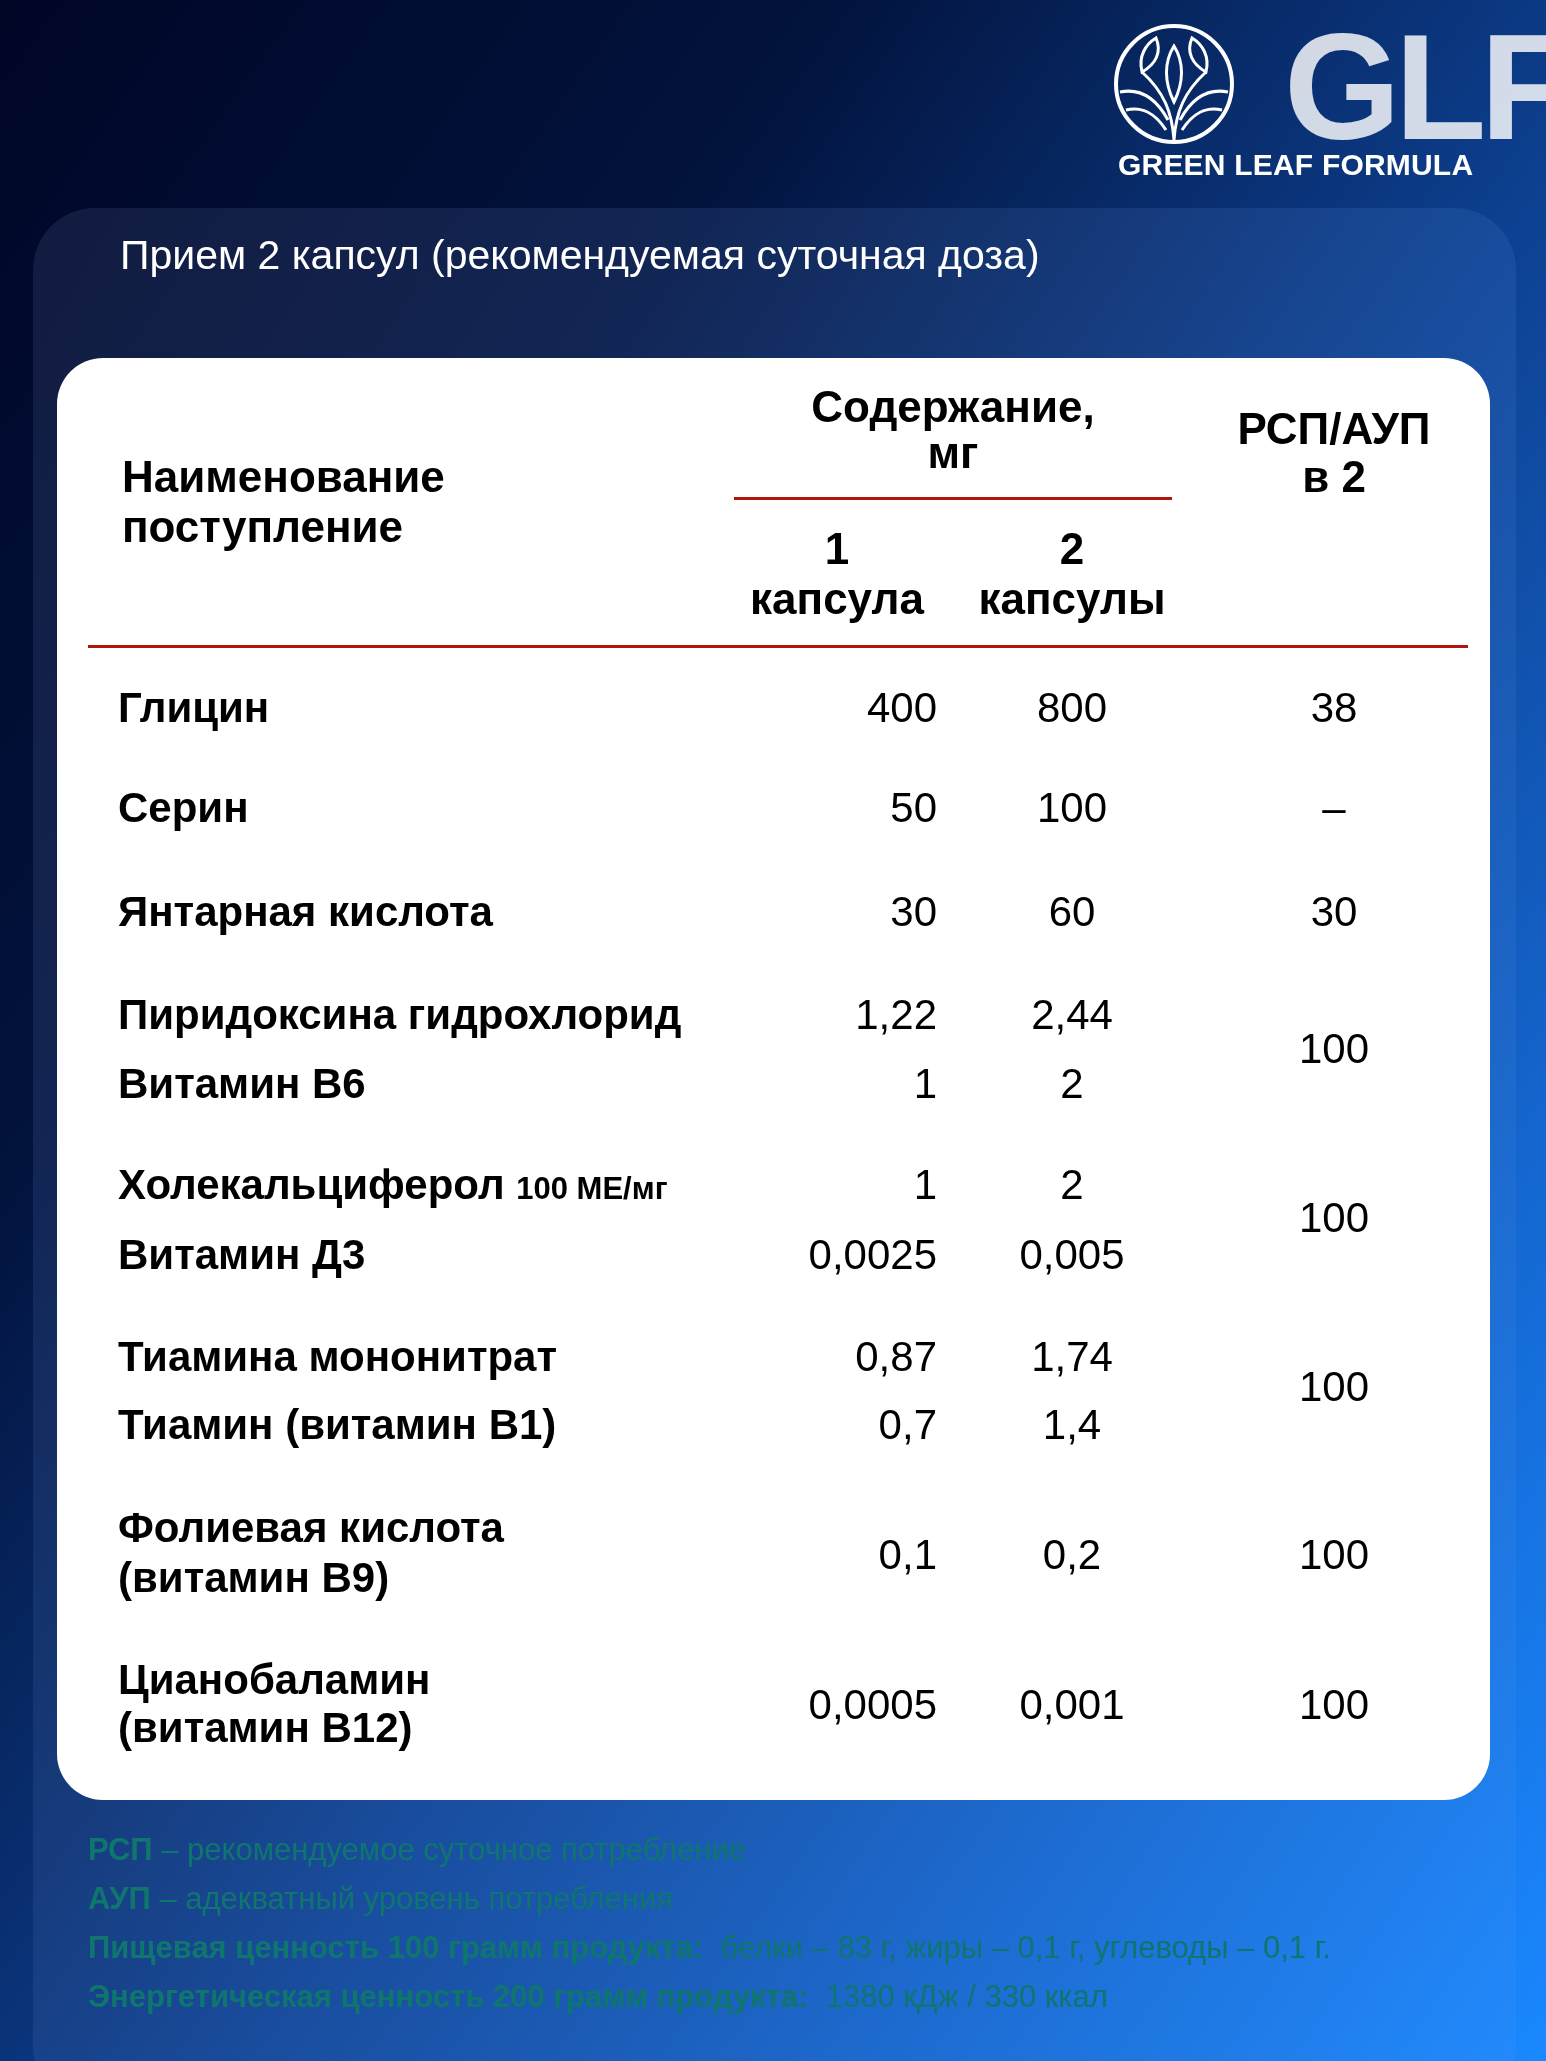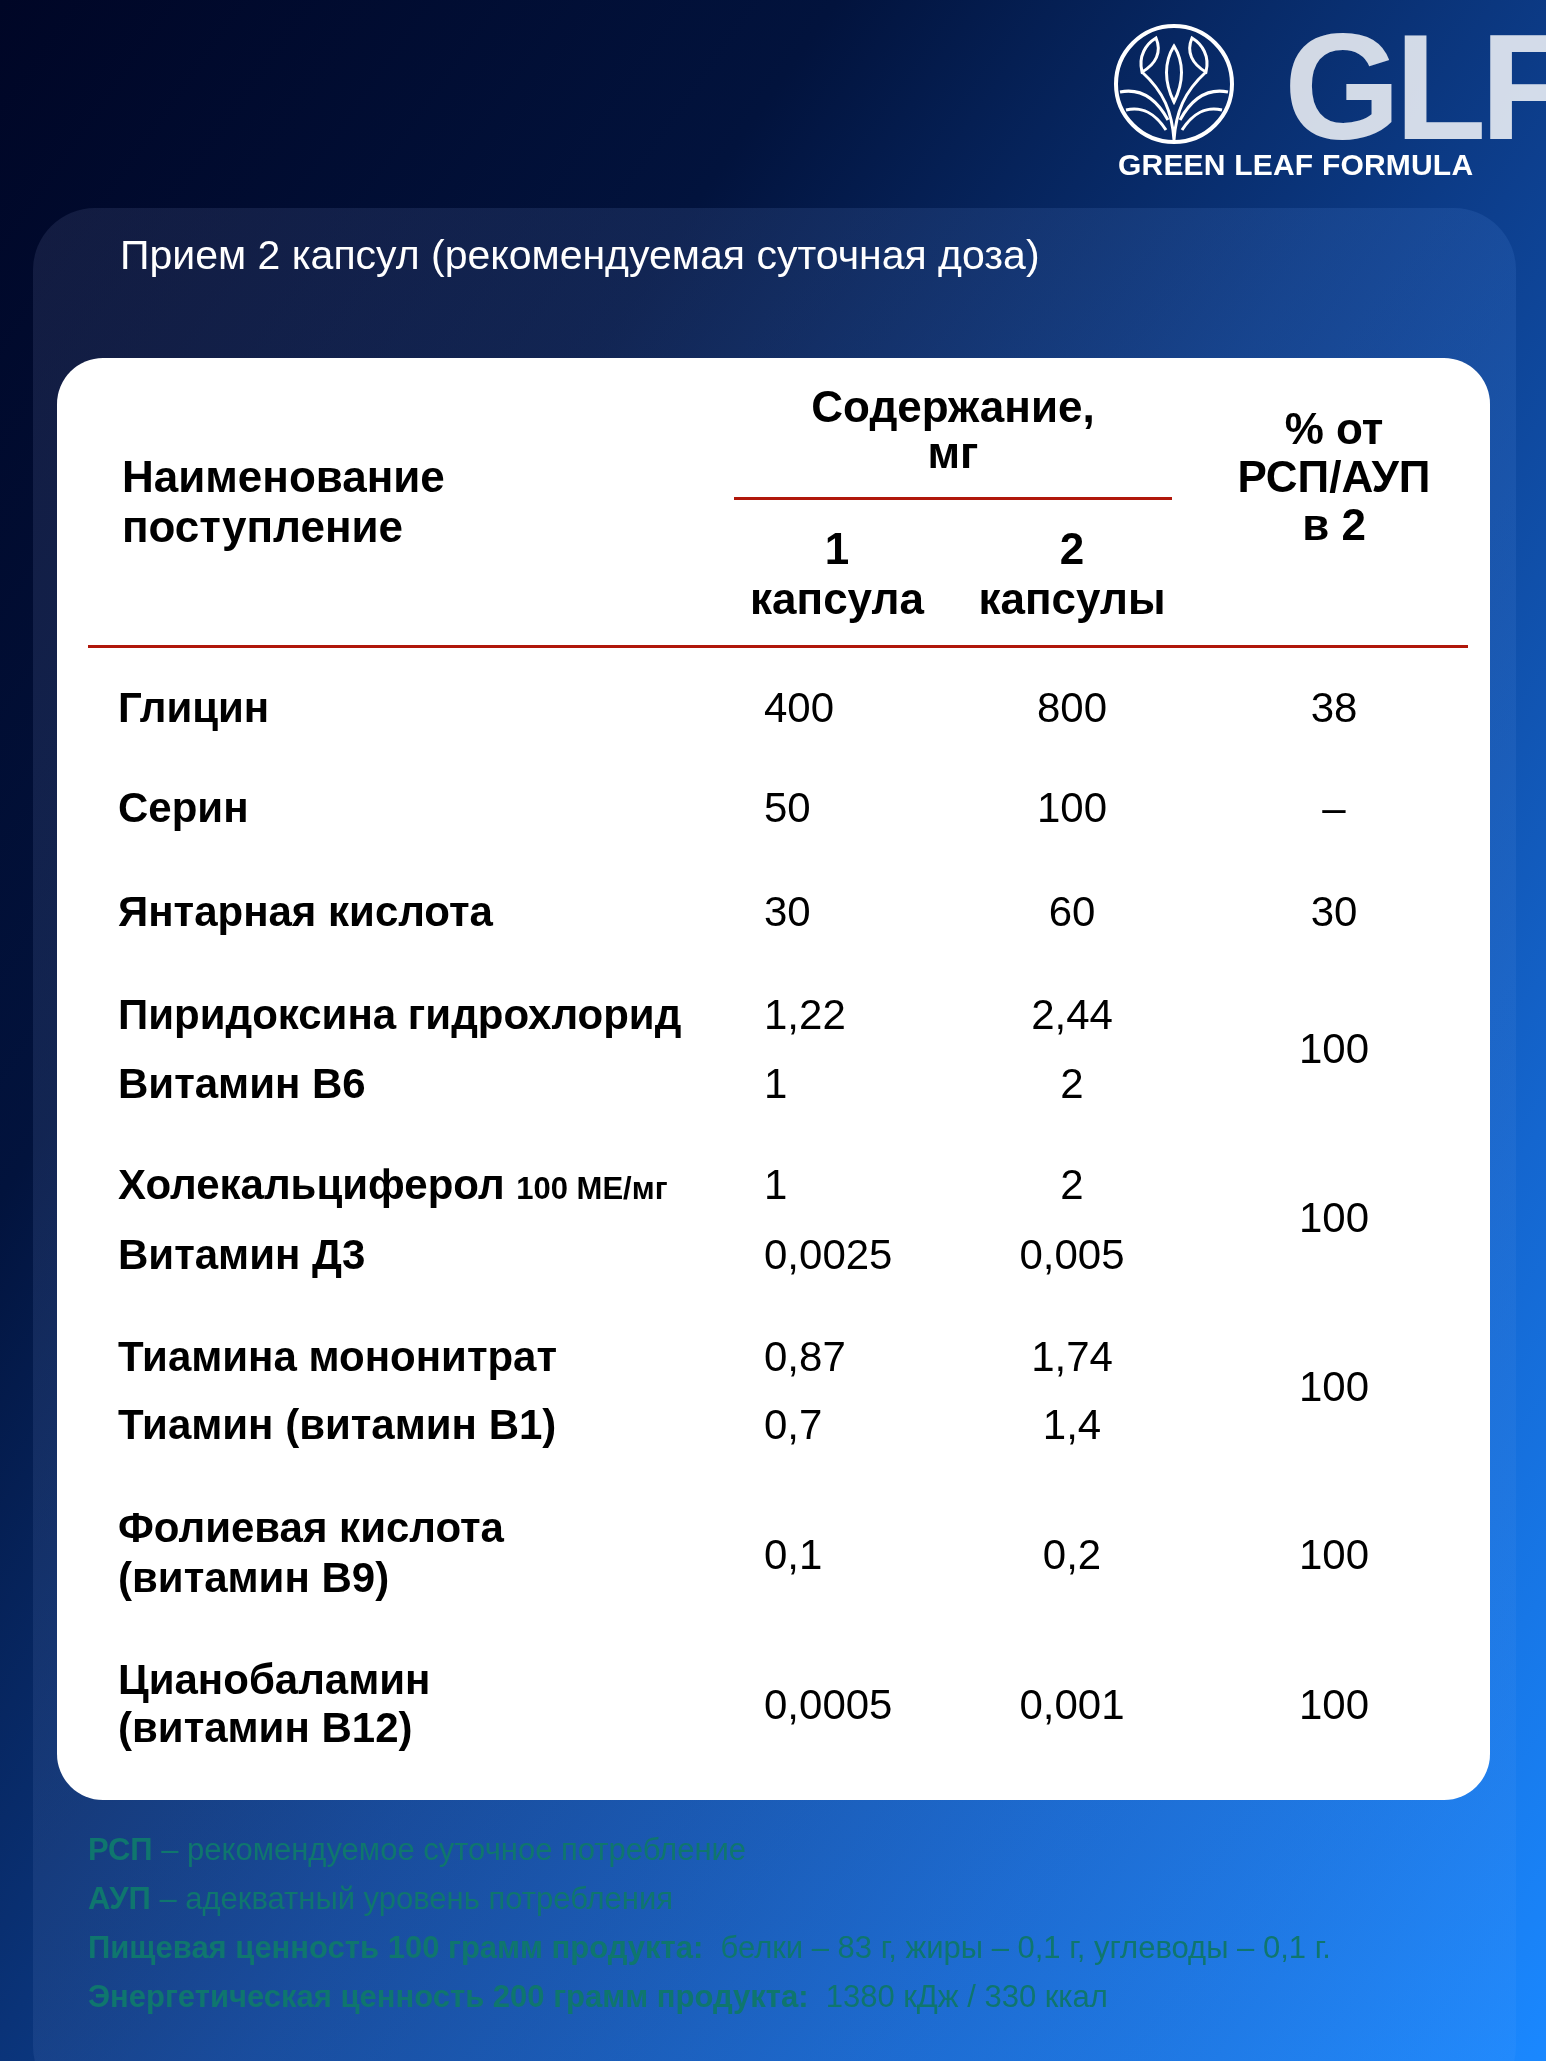--- a/index.html
+++ b/index.html
@@ -28,21 +28,21 @@
   .th-content { left:722px; width:286px; top:384px; text-align:center; line-height:46px; }
   .sub-rule { position:absolute; left:734px; width:438px; top:497px; height:3px; background:#b0170a; }
   .th-c1 { left:730px; width:214px; top:524px; text-align:center; line-height:50px; }
   .th-c2 { left:960px; width:224px; top:524px; text-align:center; line-height:50px; }
   .th-pct { left:1200px; width:268px; top:405px; text-align:center; line-height:48px; }
   .main-rule { position:absolute; left:88px; width:1380px; top:645px; height:3px; background:#b0170a; }
 
   .cell { position:absolute; color:#000000; font-size:42px; line-height:50px; white-space:nowrap; }
   .lbl { left:118px; font-weight:bold; }
   .lbl .small { font-size:31px; }
-  .v1 { left:764px; width:200px; text-align:left; }
+  .v1 { left:737px; width:200px; text-align:right; }
   .v2 { left:972px; width:200px; text-align:center; }
   .v3 { left:1234px; width:200px; text-align:center; }
 
   .foot { position:absolute; left:88px; color:#0f766e; font-size:31px; line-height:40px; white-space:nowrap; }
   .foot b { font-weight:bold; }
 </style>
 </head>
 <body>
 
 <div class="logo">
@@ -78,21 +78,20 @@
 <div class="sub-rule"></div>
 <div class="th th-c1" style="left:737px;width:200px;">
   <div>1</div>
   <div>капсула</div>
 </div>
 <div class="th th-c2" style="left:962px;width:220px;">
   <div>2</div>
   <div>капсулы</div>
 </div>
 <div class="th th-pct" style="left:1200px;width:268px;">
-  <div>% от</div>
   <div>РСП/АУП</div>
   <div>в 2</div>
 </div>
 <div class="main-rule"></div>
 
 <div>
   <div class="cell lbl" style="top:683px">Глицин</div>
   <div class="cell v1" style="top:683px">400</div>
   <div class="cell v2" style="top:683px">800</div>
   <div class="cell v3" style="top:683px">38</div>

